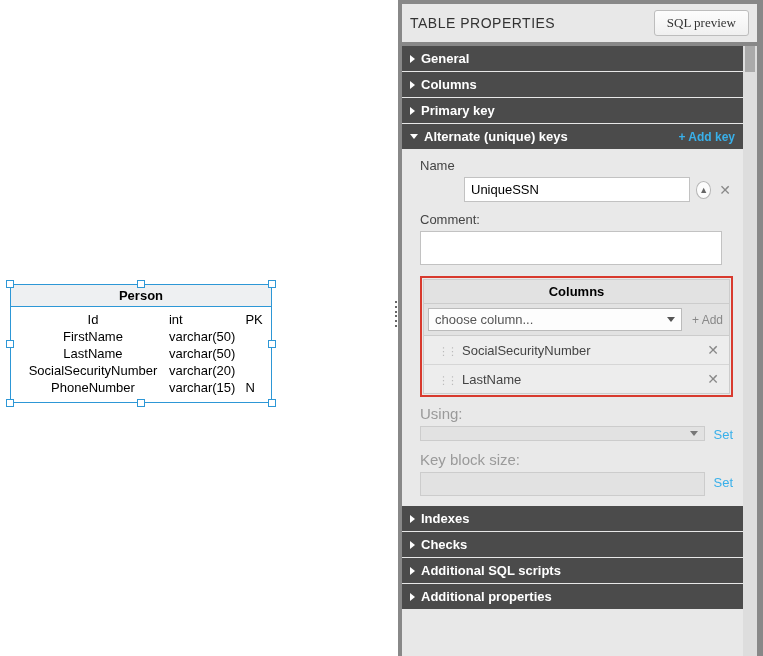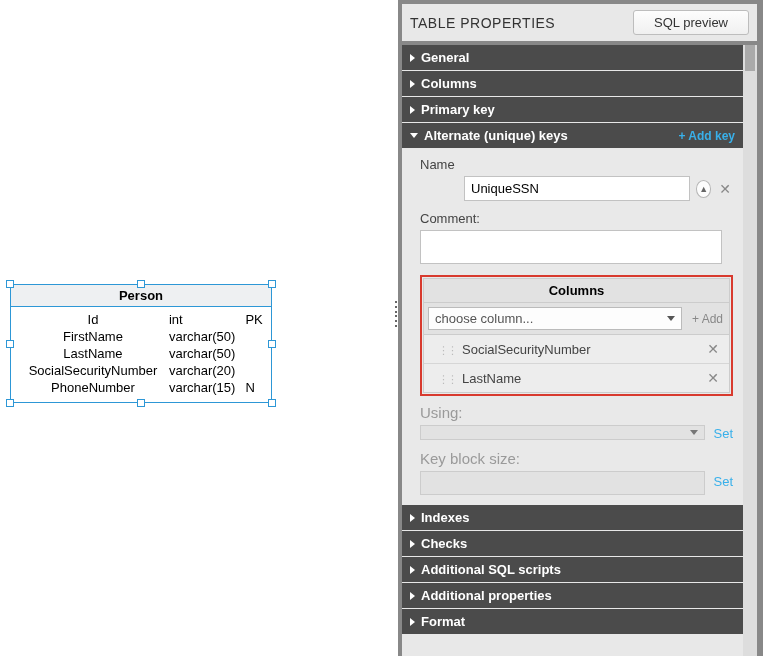--- a/index.html
+++ b/index.html
@@ -83,24 +83,25 @@
   }
   .panel-title {
     font-size: 14px;
     letter-spacing: 0.5px;
     color: #333;
   }
   .sql-preview-btn {
     background: linear-gradient(#fdfdfd,#f0f0f0);
     border: 1px solid #bdbdbd;
     border-radius: 3px;
-    padding: 4px 20px;
+    padding: 4px 12px;
     font-size: 13px;
     color: #333;
     cursor: pointer;
+    font-family: Liberation Serif, serif;
   }
   .scroll-area {
     flex: 1;
     overflow: hidden;
     position: relative;
     border-top: 4px solid #888;
   }
   .scrollbar {
     position: absolute;
     right: 0; top: 0; bottom: 0;
@@ -394,21 +395,15 @@
             <span class="caret right"></span>
             <span>Additional SQL scripts</span>
           </div>
       </div>
       <div class="section-hdr">
         <div class="lh">
             <span class="caret right"></span>
             <span>Additional properties</span>
           </div>
       </div>
-      <div class="section-hdr">
-        <div class="lh">
-            <span class="caret right"></span>
-            <span>Format</span>
-          </div>
-      </div>
     </div>
   </div>
 </div>
 
 </body></html>

